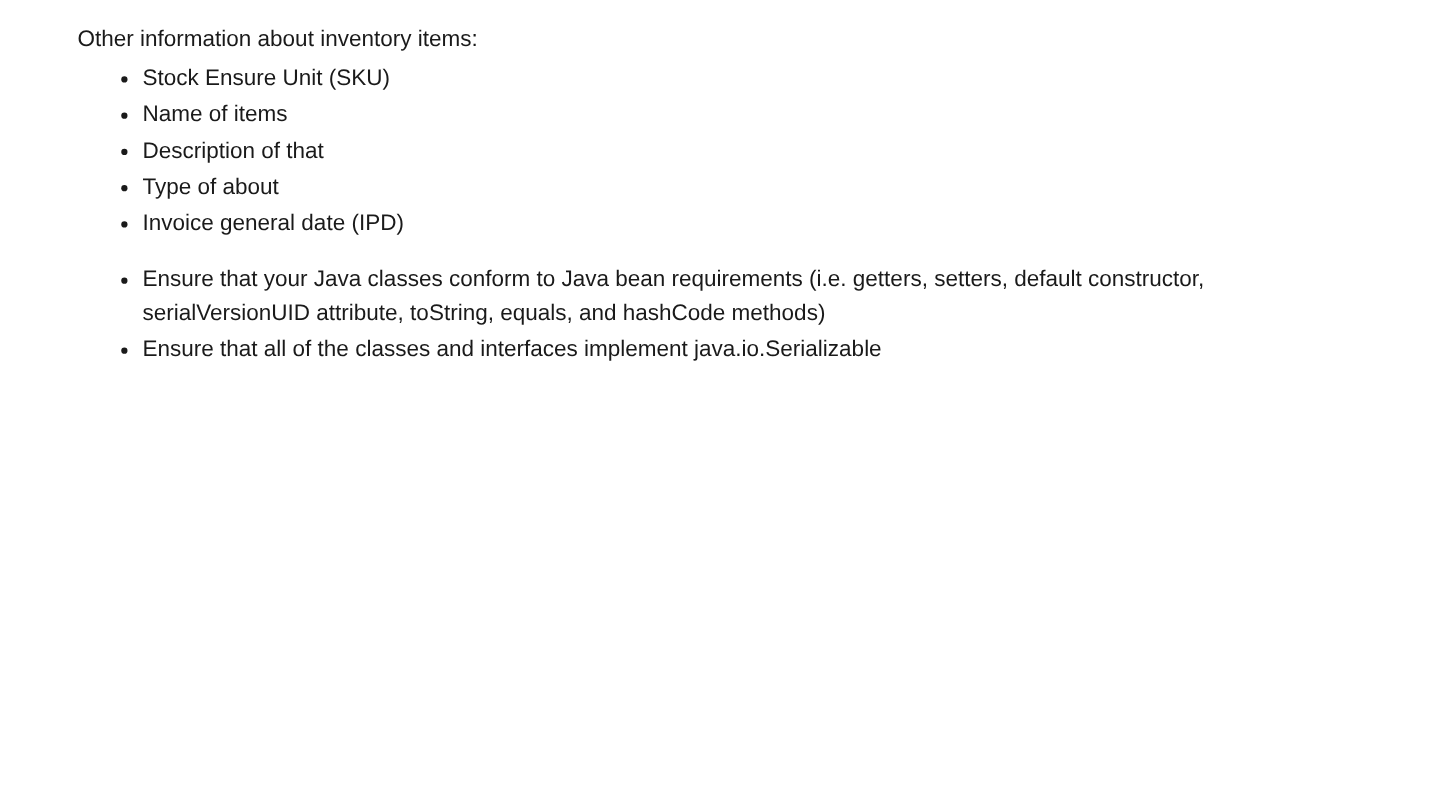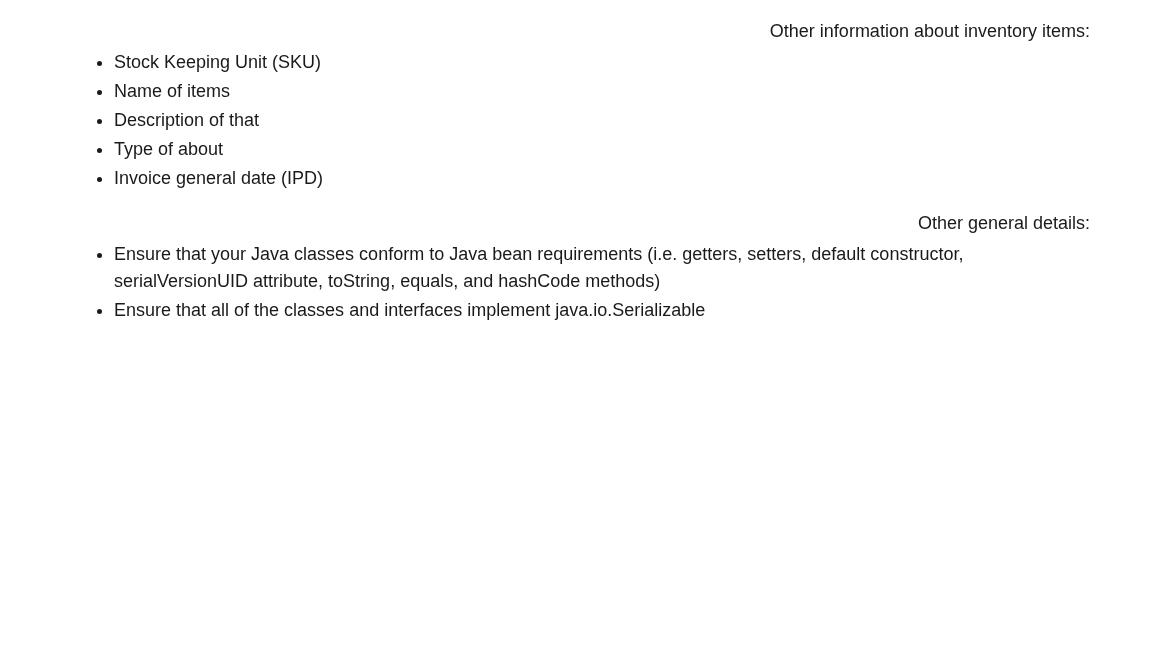--- a/index.html
+++ b/index.html
@@ -24,50 +24,48 @@
     }
 
     .section {
       margin-bottom: 18px;
     }
 
     .section-heading {
       font-size: 18px;
       font-weight: normal;
       margin-bottom: 4px;
-      text-align: right;
     }
 
     ul {
       list-style-type: disc;
       padding-left: 52px;
     }
 
     ul li {
       margin-bottom: 2px;
       font-size: 18px;
     }
   </style>
 </head>
 <body>
 
 <div class="content">
 
   <div class="section">
     <p class="section-heading">Other information about inventory items:</p>
     <ul>
-      <li>Stock Keeping Unit (SKU)</li>
+      <li>Stock Ensure Unit (SKU)</li>
       <li>Name of items</li>
       <li>Description of that</li>
       <li>Type of about</li>
       <li>Invoice general date (IPD)</li>
     </ul>
   </div>
 
   <div class="section">
-    <p class="section-heading">Other general details:</p>
     <ul>
       <li>Ensure that your Java classes conform to Java bean requirements (i.e. getters, setters, default constructor, serialVersionUID attribute, toString, equals, and hashCode methods)</li>
       <li>Ensure that all of the classes and interfaces implement java.io.Serializable</li>
     </ul>
   </div>
 
 </div>
 
 </body></html>

